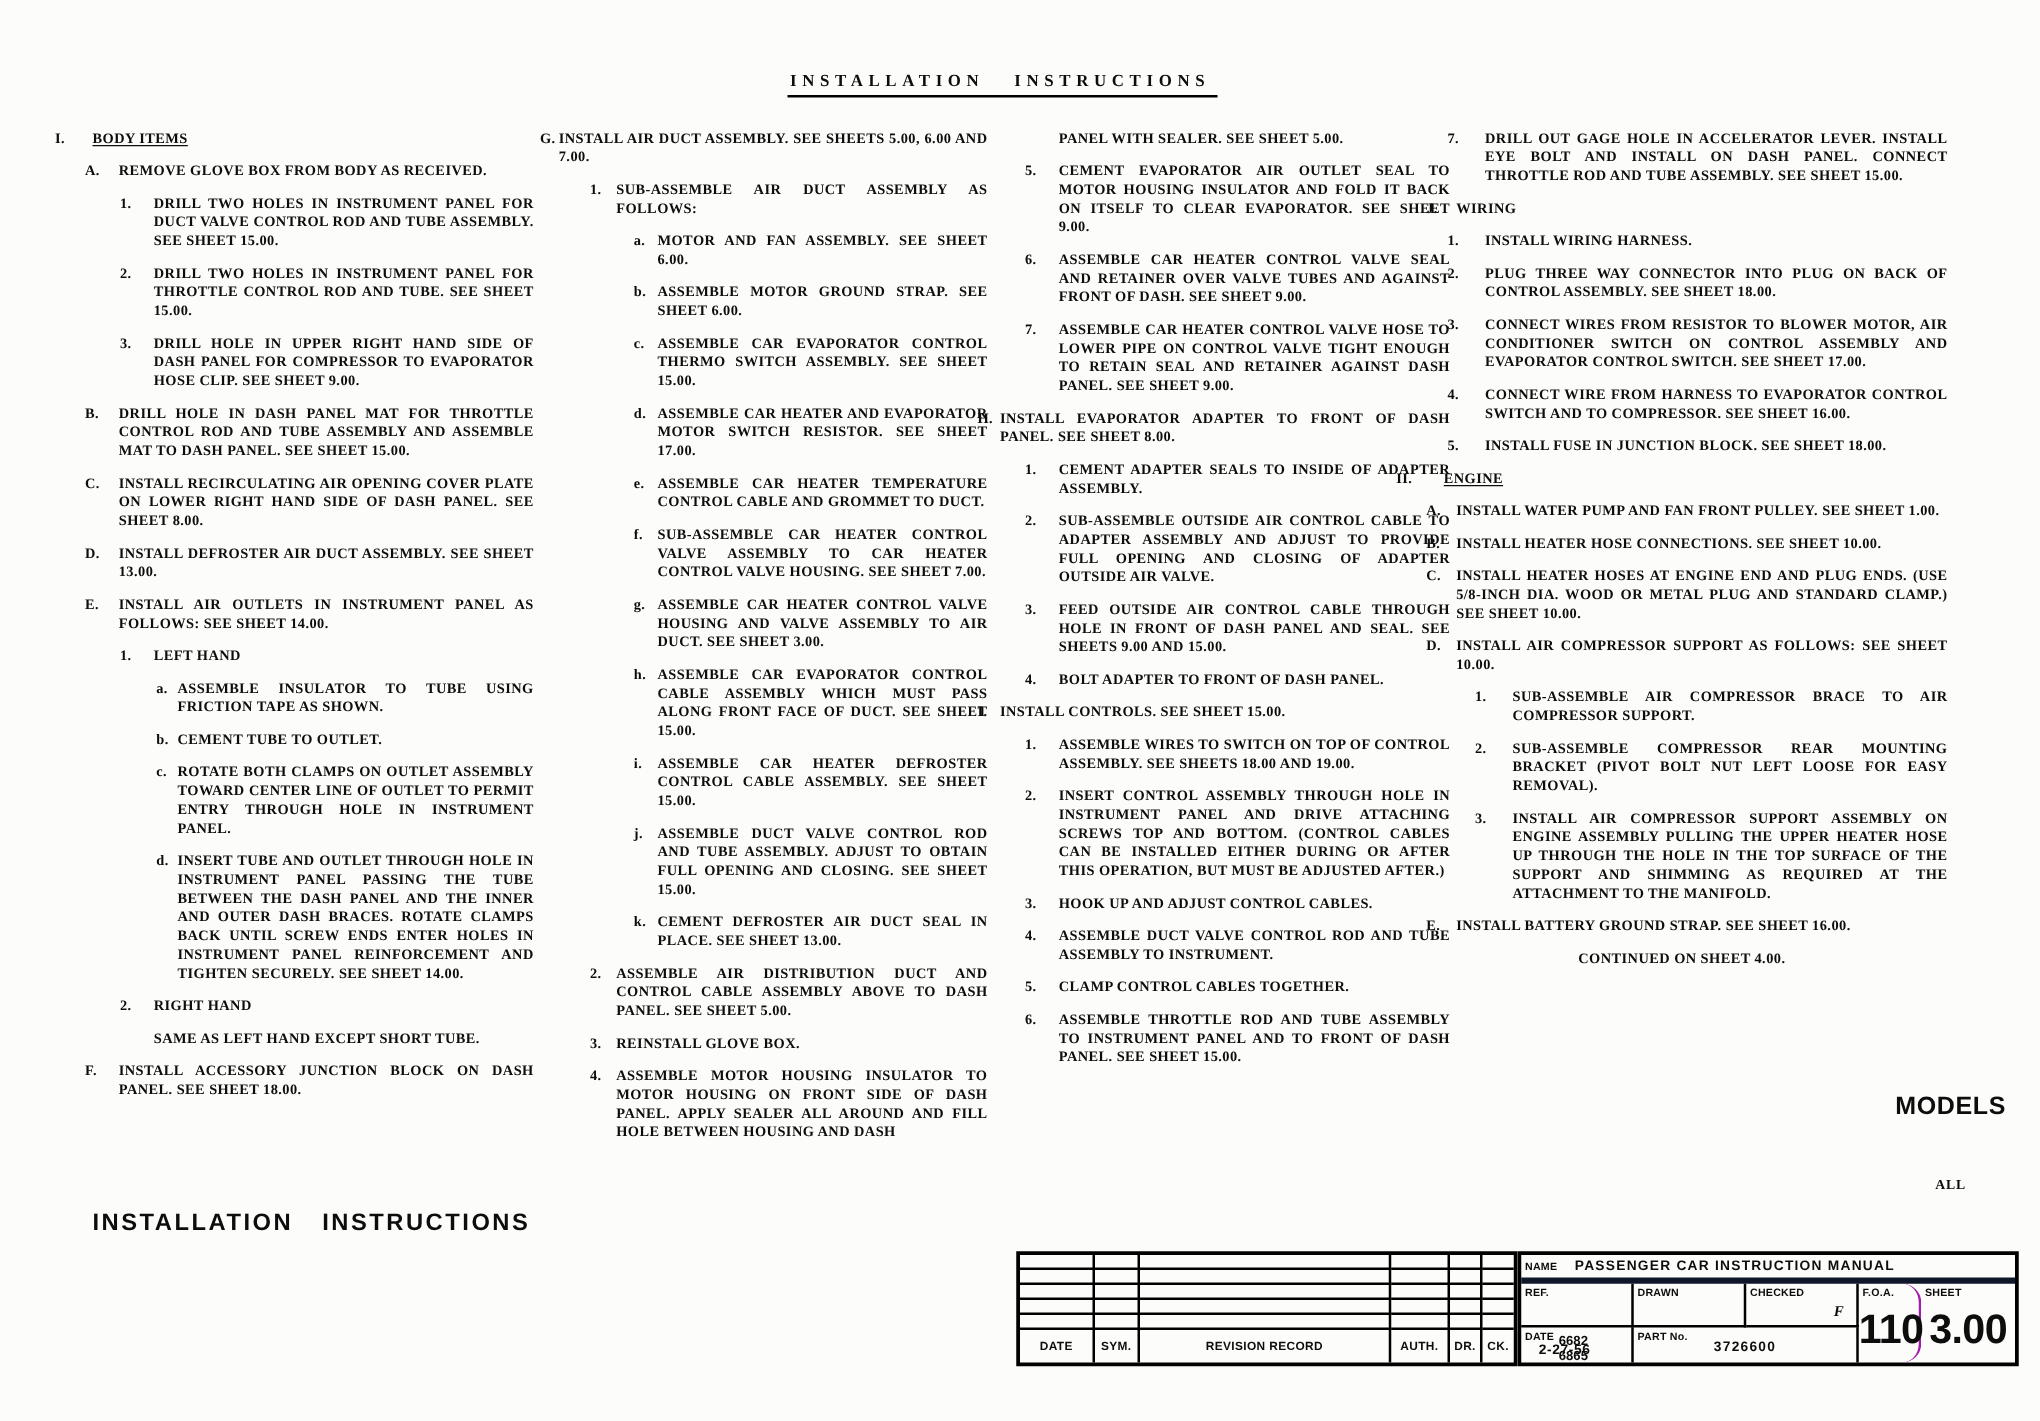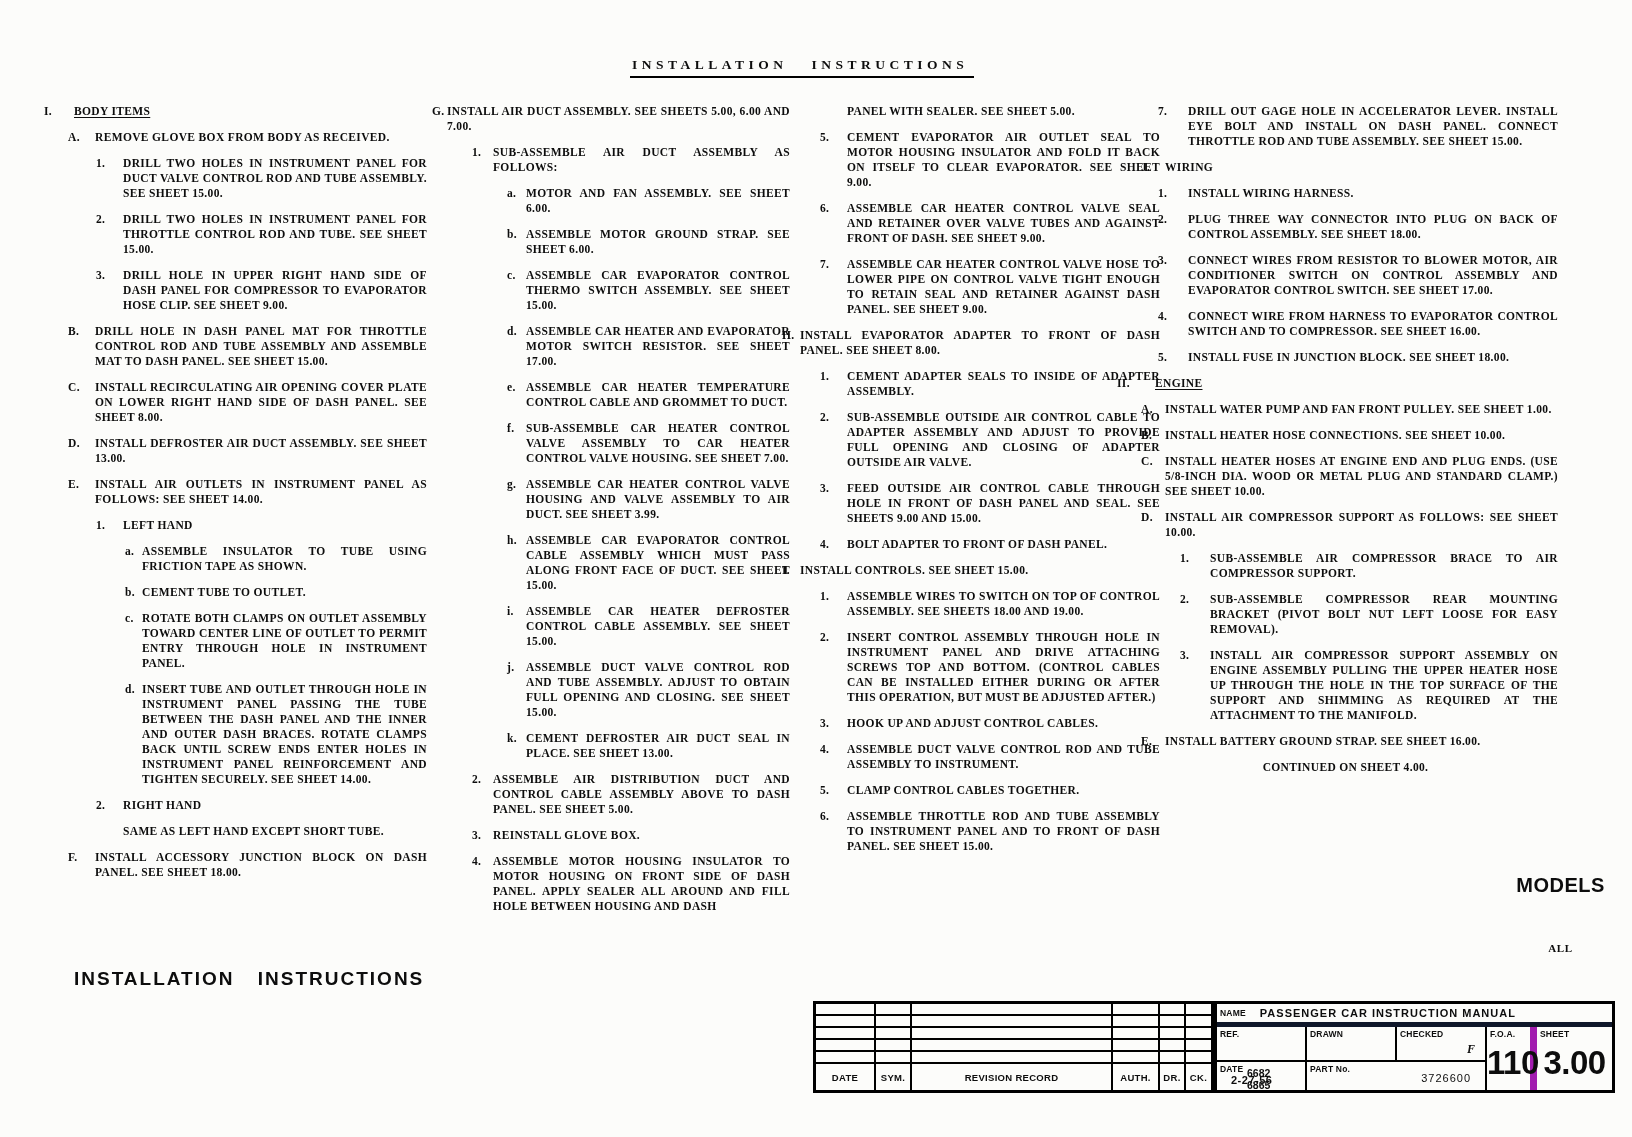--- a/index.html
+++ b/index.html
@@ -78,27 +78,27 @@
   .nb{position:relative;box-sizing:border-box;}
   .nb-lab{font-weight:bold;font-size:8.5px;letter-spacing:.2px;position:absolute;top:2px;left:3px;}
   .nb-name{grid-column:1/6;grid-row:1;border-bottom:5px solid #0f172a;display:flex;align-items:center;}
   .nb-name .nb-lab{position:static;margin-left:3px;}
   .nb-name .nb-title{font-weight:bold;font-size:11px;letter-spacing:1px;margin-left:14px;white-space:nowrap;}
   .nb-ref{grid-column:1;grid-row:2;border-right:2px solid #000;border-bottom:2px solid #000;}
   .nb-ref .refvals{position:absolute;left:30px;top:2px;font-weight:bold;font-size:10.5px;line-height:12px;margin-top:38px;}
   .nb-drawn{grid-column:2;grid-row:2;border-right:2px solid #000;border-bottom:2px solid #000;}
   .nb-checked{grid-column:3;grid-row:2;border-right:2px solid #000;border-bottom:2px solid #000;}
   .nb-checked .ckval{position:absolute;right:10px;bottom:3px;font-family:"Liberation Serif",serif;font-style:italic;font-weight:bold;font-size:12px;}
-  .nb-foa{grid-column:4;grid-row:2/4;border-right:7px solid #a21caf;}
+  .nb-foa{grid-column:4;grid-row:2/4;border-right:2px solid #a21caf;border-radius:15px;}
   .nb-sheet{grid-column:5;grid-row:2/4;}
   .bignum{position:absolute;left:0;right:0;bottom:8px;text-align:center;font-weight:bold;font-size:33px;letter-spacing:-.5px;}
   .nb-date{grid-column:1;grid-row:3;border-right:2px solid #000;}
   .nb-date .dval{position:absolute;left:14px;top:12px;font-weight:bold;font-size:11px;letter-spacing:.5px;}
   .nb-part{grid-column:2/4;grid-row:3;border-right:2px solid #000;}
-  .nb-part .pval{position:absolute;left:0;right:14px;top:10px;text-align:right;font-weight:normal;font-size:11px;letter-spacing:1px;}
+  .nb-part .pval{position:absolute;left:0;right:0;top:10px;text-align:center;font-weight:bold;font-size:11px;letter-spacing:1px;}
 </style>
 </head>
 <body>
 
 <div class="doc-title">INSTALLATION INSTRUCTIONS</div>
 
 <div class="col c1">
     <div class="block lvl0">
       <span class="lab">I.</span>
       <span class="txt ul">BODY ITEMS</span>
@@ -195,21 +195,21 @@
     <div class="block lvl3">
       <span class="lab">e.</span>
       <span class="txt">ASSEMBLE CAR HEATER TEMPERATURE CONTROL CABLE AND GROMMET TO DUCT.</span>
     </div>
     <div class="block lvl3">
       <span class="lab">f.</span>
       <span class="txt">SUB-ASSEMBLE CAR HEATER CONTROL VALVE ASSEMBLY TO CAR HEATER CONTROL VALVE HOUSING.  SEE SHEET 7.00.</span>
     </div>
     <div class="block lvl3">
       <span class="lab">g.</span>
-      <span class="txt">ASSEMBLE CAR HEATER CONTROL VALVE HOUSING AND VALVE ASSEMBLY TO AIR DUCT.  SEE SHEET 3.99.</span>
+      <span class="txt">ASSEMBLE CAR HEATER CONTROL VALVE HOUSING AND VALVE ASSEMBLY TO AIR DUCT.  SEE SHEET 3.00.</span>
     </div>
     <div class="block lvl3">
       <span class="lab">h.</span>
       <span class="txt">ASSEMBLE CAR EVAPORATOR CONTROL CABLE ASSEMBLY WHICH MUST PASS ALONG FRONT FACE OF DUCT.  SEE SHEET 15.00.</span>
     </div>
     <div class="block lvl3">
       <span class="lab">i.</span>
       <span class="txt">ASSEMBLE CAR HEATER DEFROSTER CONTROL CABLE ASSEMBLY.  SEE SHEET 15.00.</span>
     </div>
     <div class="block lvl3">

